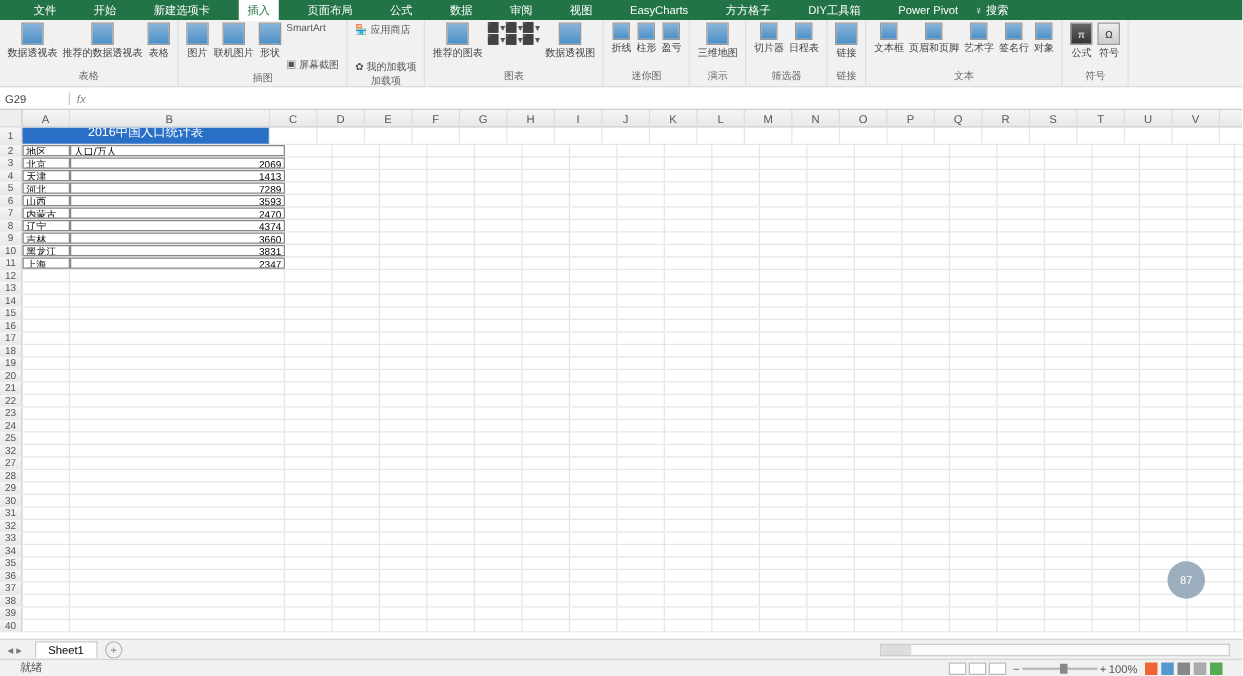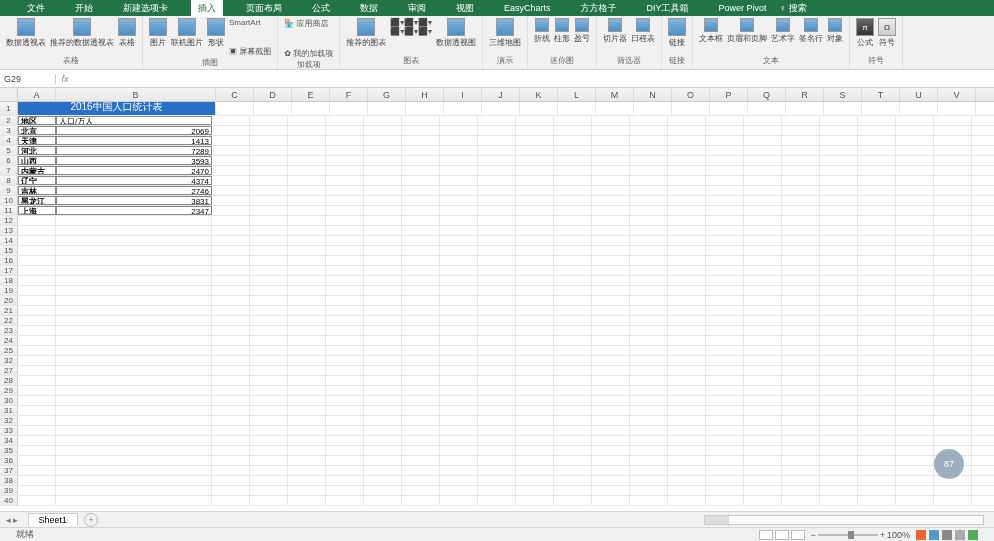--- a/index.html
+++ b/index.html
@@ -31,21 +31,21 @@
 .grid-wrap { position: relative; height: 420px; overflow: hidden; background: #fff; }
 .colheads { display: flex; height: 14px; background: linear-gradient(#f5f5f5,#e8e8e8); border-bottom: 1px solid #ccc; font-size: 9px; color: #555; }
 .corner { width: 18px; border-right: 1px solid #ccc; background: #eee; }
 .ch { border-right: 1px solid #ddd; text-align: center; line-height: 14px; }
 .ch.wA { width: 38px; } .ch.wB { width: 160px; } .ch.wN { width: 38px; }
 
 .rows { overflow: hidden; }
 .row { display: flex; height: 10px; border-bottom: 1px solid #e6e6e6; font-size: 8px; }
 .rh { width: 18px; text-align: center; background: linear-gradient(#f5f5f5,#e8e8e8); border-right: 1px solid #ccc; color: #555; line-height: 10px;}
 .cell { border-right: 1px solid #e6e6e6; padding: 0 2px; line-height: 10px; overflow: hidden; white-space: nowrap; }
-.cell.wA { width: 38px; font-weight: bold; } .cell.wB { width: 156px; text-align: right; } .cell.wN { width: 38px; }
+.cell.wA { width: 38px; } .cell.wB { width: 172px; text-align: right; } .cell.wN { width: 38px; }
 .titlecell { background: #2a6fc6; color: #fff; text-align: center; font-size: 10px; font-weight: 400; }
 .row.title { height: 14px; }
 .row.title .rh { line-height: 14px; }
 .dataarea .cell.wA { text-align: left; }
 .bordercell { border: 1px solid #888 !important; }
 
 
 .sheettabs { position: absolute; left: 0; right: 0; bottom: 14px; height: 16px; background: #f1f1f1; border-top: 1px solid #d4d4d4; display: flex; align-items: center; font-size: 9px; }
 .sheettabs .nav { padding: 0 6px; color: #777; }
 .sheettabs .tab { background: #fff; border: 1px solid #ccc; border-bottom: none; padding: 1px 10px; margin-left: 4px; }
@@ -147,43 +147,43 @@
       </div>
       <div class="ricon">
           <div class="box"></div>
           <span>数据透视图</span>
         </div>
     </div>
     <div class="glabel">图表</div>
   </div>
   <div class="rgroup">
     <div class="icons">
-      <div class="ricon">
-          <div class="box"></div>
-          <span>三维地图</span>
+      <div class="ricon sm">
+          <div class="box"></div>
+          <span>折线</span>
+        </div>
+      <div class="ricon sm">
+          <div class="box"></div>
+          <span>柱形</span>
+        </div>
+      <div class="ricon sm">
+          <div class="box"></div>
+          <span>盈亏</span>
         </div>
     </div>
-    <div class="glabel">演示</div>
+    <div class="glabel">迷你图</div>
   </div>
   <div class="rgroup">
     <div class="icons">
-      <div class="ricon sm">
-          <div class="box"></div>
-          <span>折线</span>
-        </div>
-      <div class="ricon sm">
-          <div class="box"></div>
-          <span>柱形</span>
-        </div>
-      <div class="ricon sm">
-          <div class="box"></div>
-          <span>盈亏</span>
+      <div class="ricon">
+          <div class="box"></div>
+          <span>三维地图</span>
         </div>
     </div>
-    <div class="glabel">迷你图</div>
+    <div class="glabel">演示</div>
   </div>
   <div class="rgroup">
     <div class="icons">
       <div class="ricon sm">
           <div class="box"></div>
           <span>切片器</span>
         </div>
       <div class="ricon sm">
           <div class="box"></div>
           <span>日程表</span>
@@ -468,21 +468,21 @@
         <div class="cell wN"></div>
         <div class="cell wN"></div>
         <div class="cell wN"></div>
         <div class="cell wN"></div>
         <div class="cell wN"></div>
         <div class="cell wN"></div>
       </div>
       <div class="row dataarea">
         <div class="rh">9</div>
      <div class="cell wA bordercell">吉林</div>
-     <div class="cell wB bordercell">2746</div>
+     <div class="cell wB bordercell">3660</div>
      <div class="cell wN"></div>
         <div class="cell wN"></div>
         <div class="cell wN"></div>
         <div class="cell wN"></div>
         <div class="cell wN"></div>
         <div class="cell wN"></div>
         <div class="cell wN"></div>
         <div class="cell wN"></div>
         <div class="cell wN"></div>
         <div class="cell wN"></div>

